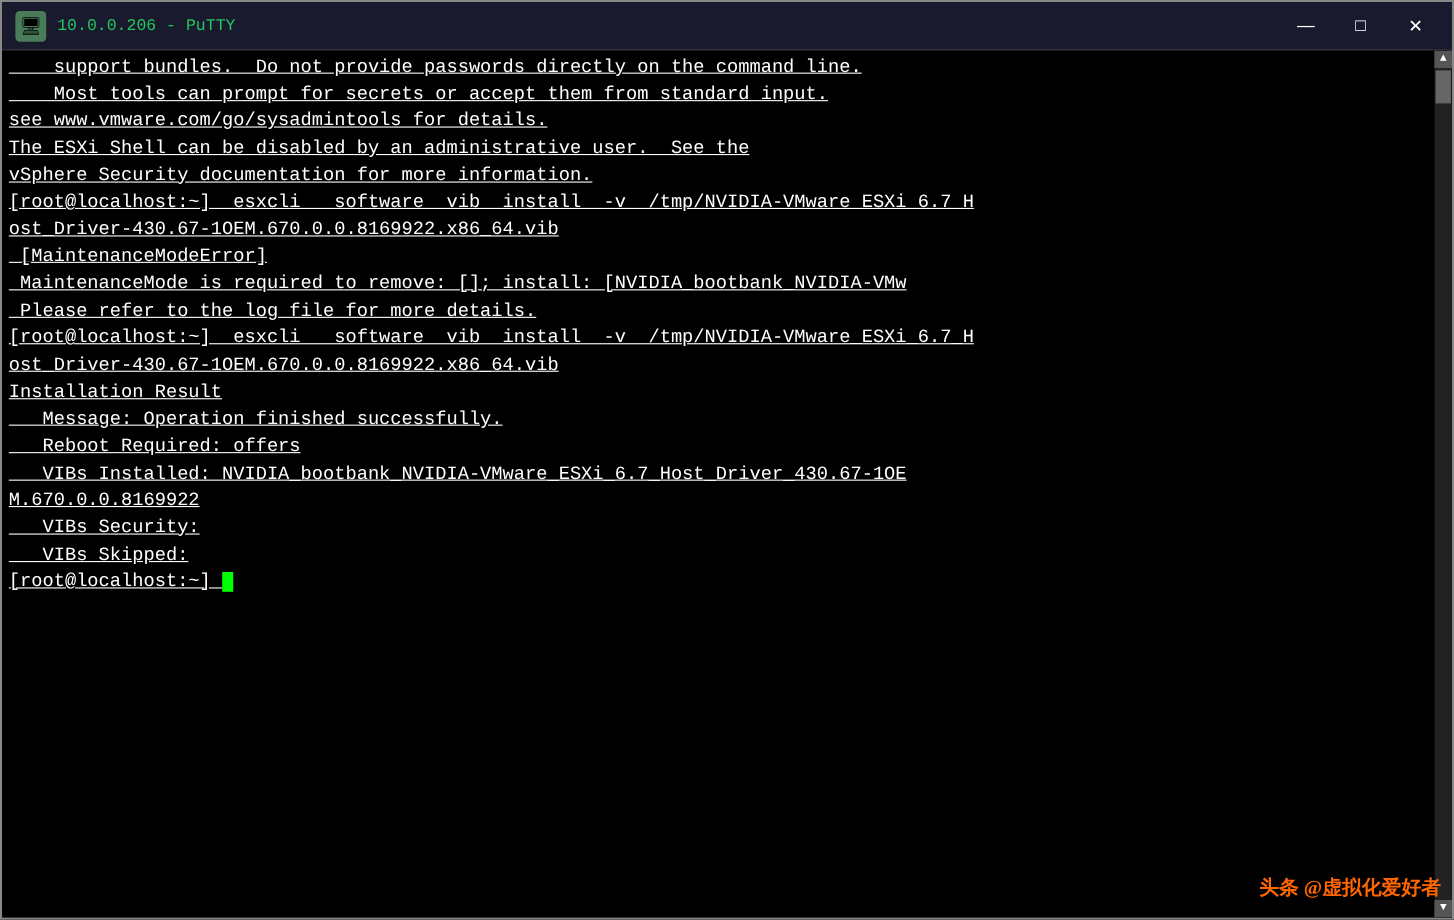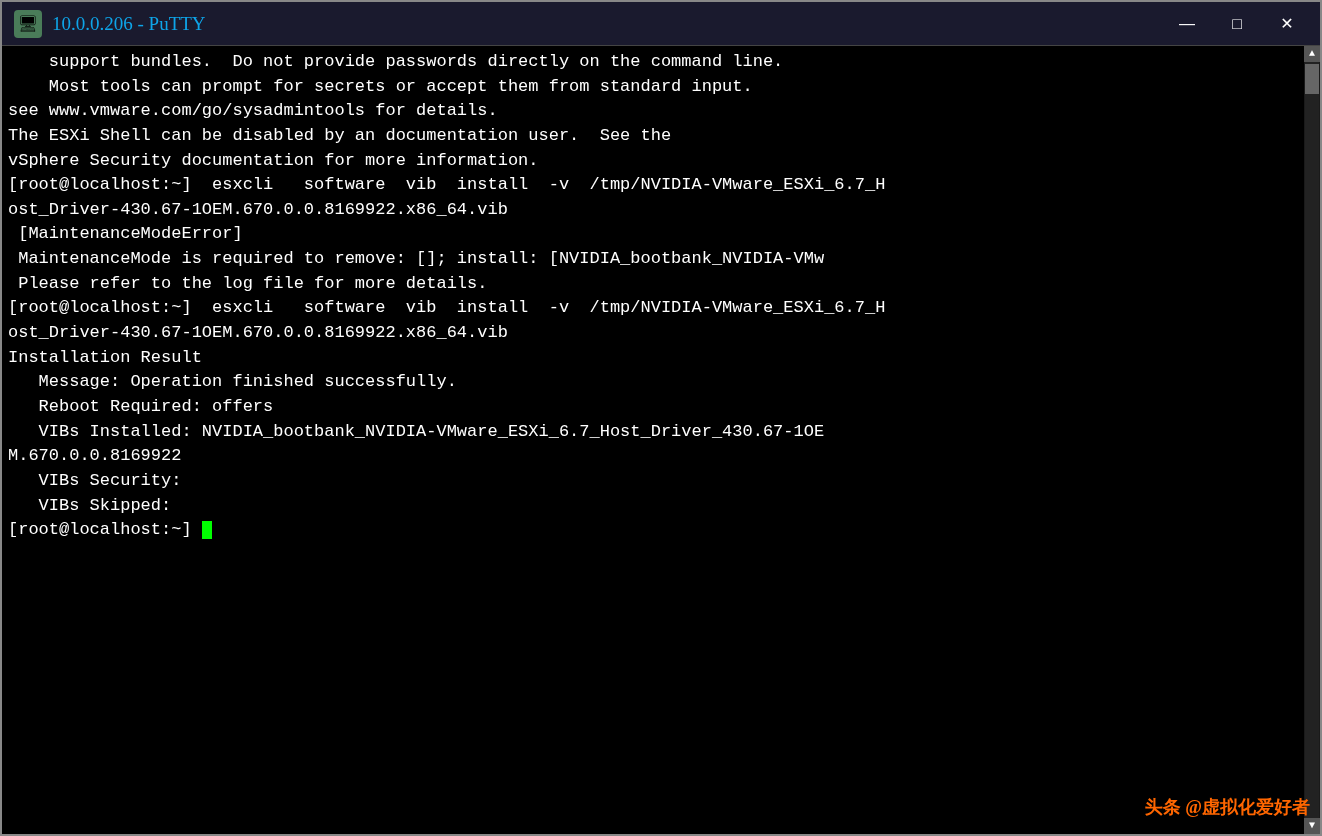--- a/index.html
+++ b/index.html
@@ -51,23 +51,23 @@
       height: 28px;
       background: #4a7c59;
       border-radius: 4px;
       display: flex;
       align-items: center;
       justify-content: center;
       font-size: 16px;
     }
 
     .title-text {
-      color: #0ea5e9;
-      font-size: 19px;
-      font-family: Liberation Serif, serif;
+      color: #22c55e;
+      font-size: 15px;
+      font-family: Liberation Mono, monospace;
     }
 
     .window-controls {
       display: flex;
       gap: 8px;
     }
 
     .win-btn {
       width: 42px;
       height: 30px;
@@ -85,20 +85,21 @@
     .terminal-area {
       flex: 1;
       background: #000000;
       color: #ffffff;
       font-family: 'Courier New', Courier, monospace;
       font-size: 17px;
       line-height: 1.45;
       padding: 4px 6px 4px 6px;
       overflow: hidden;
       position: relative;
+      text-decoration: underline;
     }
 
     .scrollbar {
       position: absolute;
       right: 0;
       top: 0;
       width: 16px;
       height: 100%;
       background: #1a1a1a;
       display: flex;
@@ -187,21 +188,21 @@
     </div>
   </div>
 
   <div class="terminal-area">
     <div class="terminal-content" id="terminal-content">
     <span class="terminal-line">    support bundles.  Do not provide passwords directly on the command line.</span>
         <span class="terminal-line">    Most tools can prompt for secrets or accept them from standard input.</span>
         <span class="terminal-line"></span>
         <span class="terminal-line">see www.vmware.com/go/sysadmintools for details.</span>
         <span class="terminal-line"></span>
-        <span class="terminal-line">The ESXi Shell can be disabled by an documentation user.  See the</span>
+        <span class="terminal-line">The ESXi Shell can be disabled by an administrative user.  See the</span>
         <span class="terminal-line">vSphere Security documentation for more information.</span>
         <span class="terminal-line">[root@localhost:~]  esxcli   software  vib  install  -v  /tmp/NVIDIA-VMware_ESXi_6.7_H</span>
         <span class="terminal-line">ost_Driver-430.67-1OEM.670.0.0.8169922.x86_64.vib</span>
         <span class="terminal-line"> [MaintenanceModeError]</span>
         <span class="terminal-line"> MaintenanceMode is required to remove: []; install: [NVIDIA_bootbank_NVIDIA-VMw</span>
         <span class="terminal-line"> Please refer to the log file for more details.</span>
         <span class="terminal-line">[root@localhost:~]  esxcli   software  vib  install  -v  /tmp/NVIDIA-VMware_ESXi_6.7_H</span>
         <span class="terminal-line">ost_Driver-430.67-1OEM.670.0.0.8169922.x86_64.vib</span>
         <span class="terminal-line">Installation Result</span>
         <span class="terminal-line">   Message: Operation finished successfully.</span>

